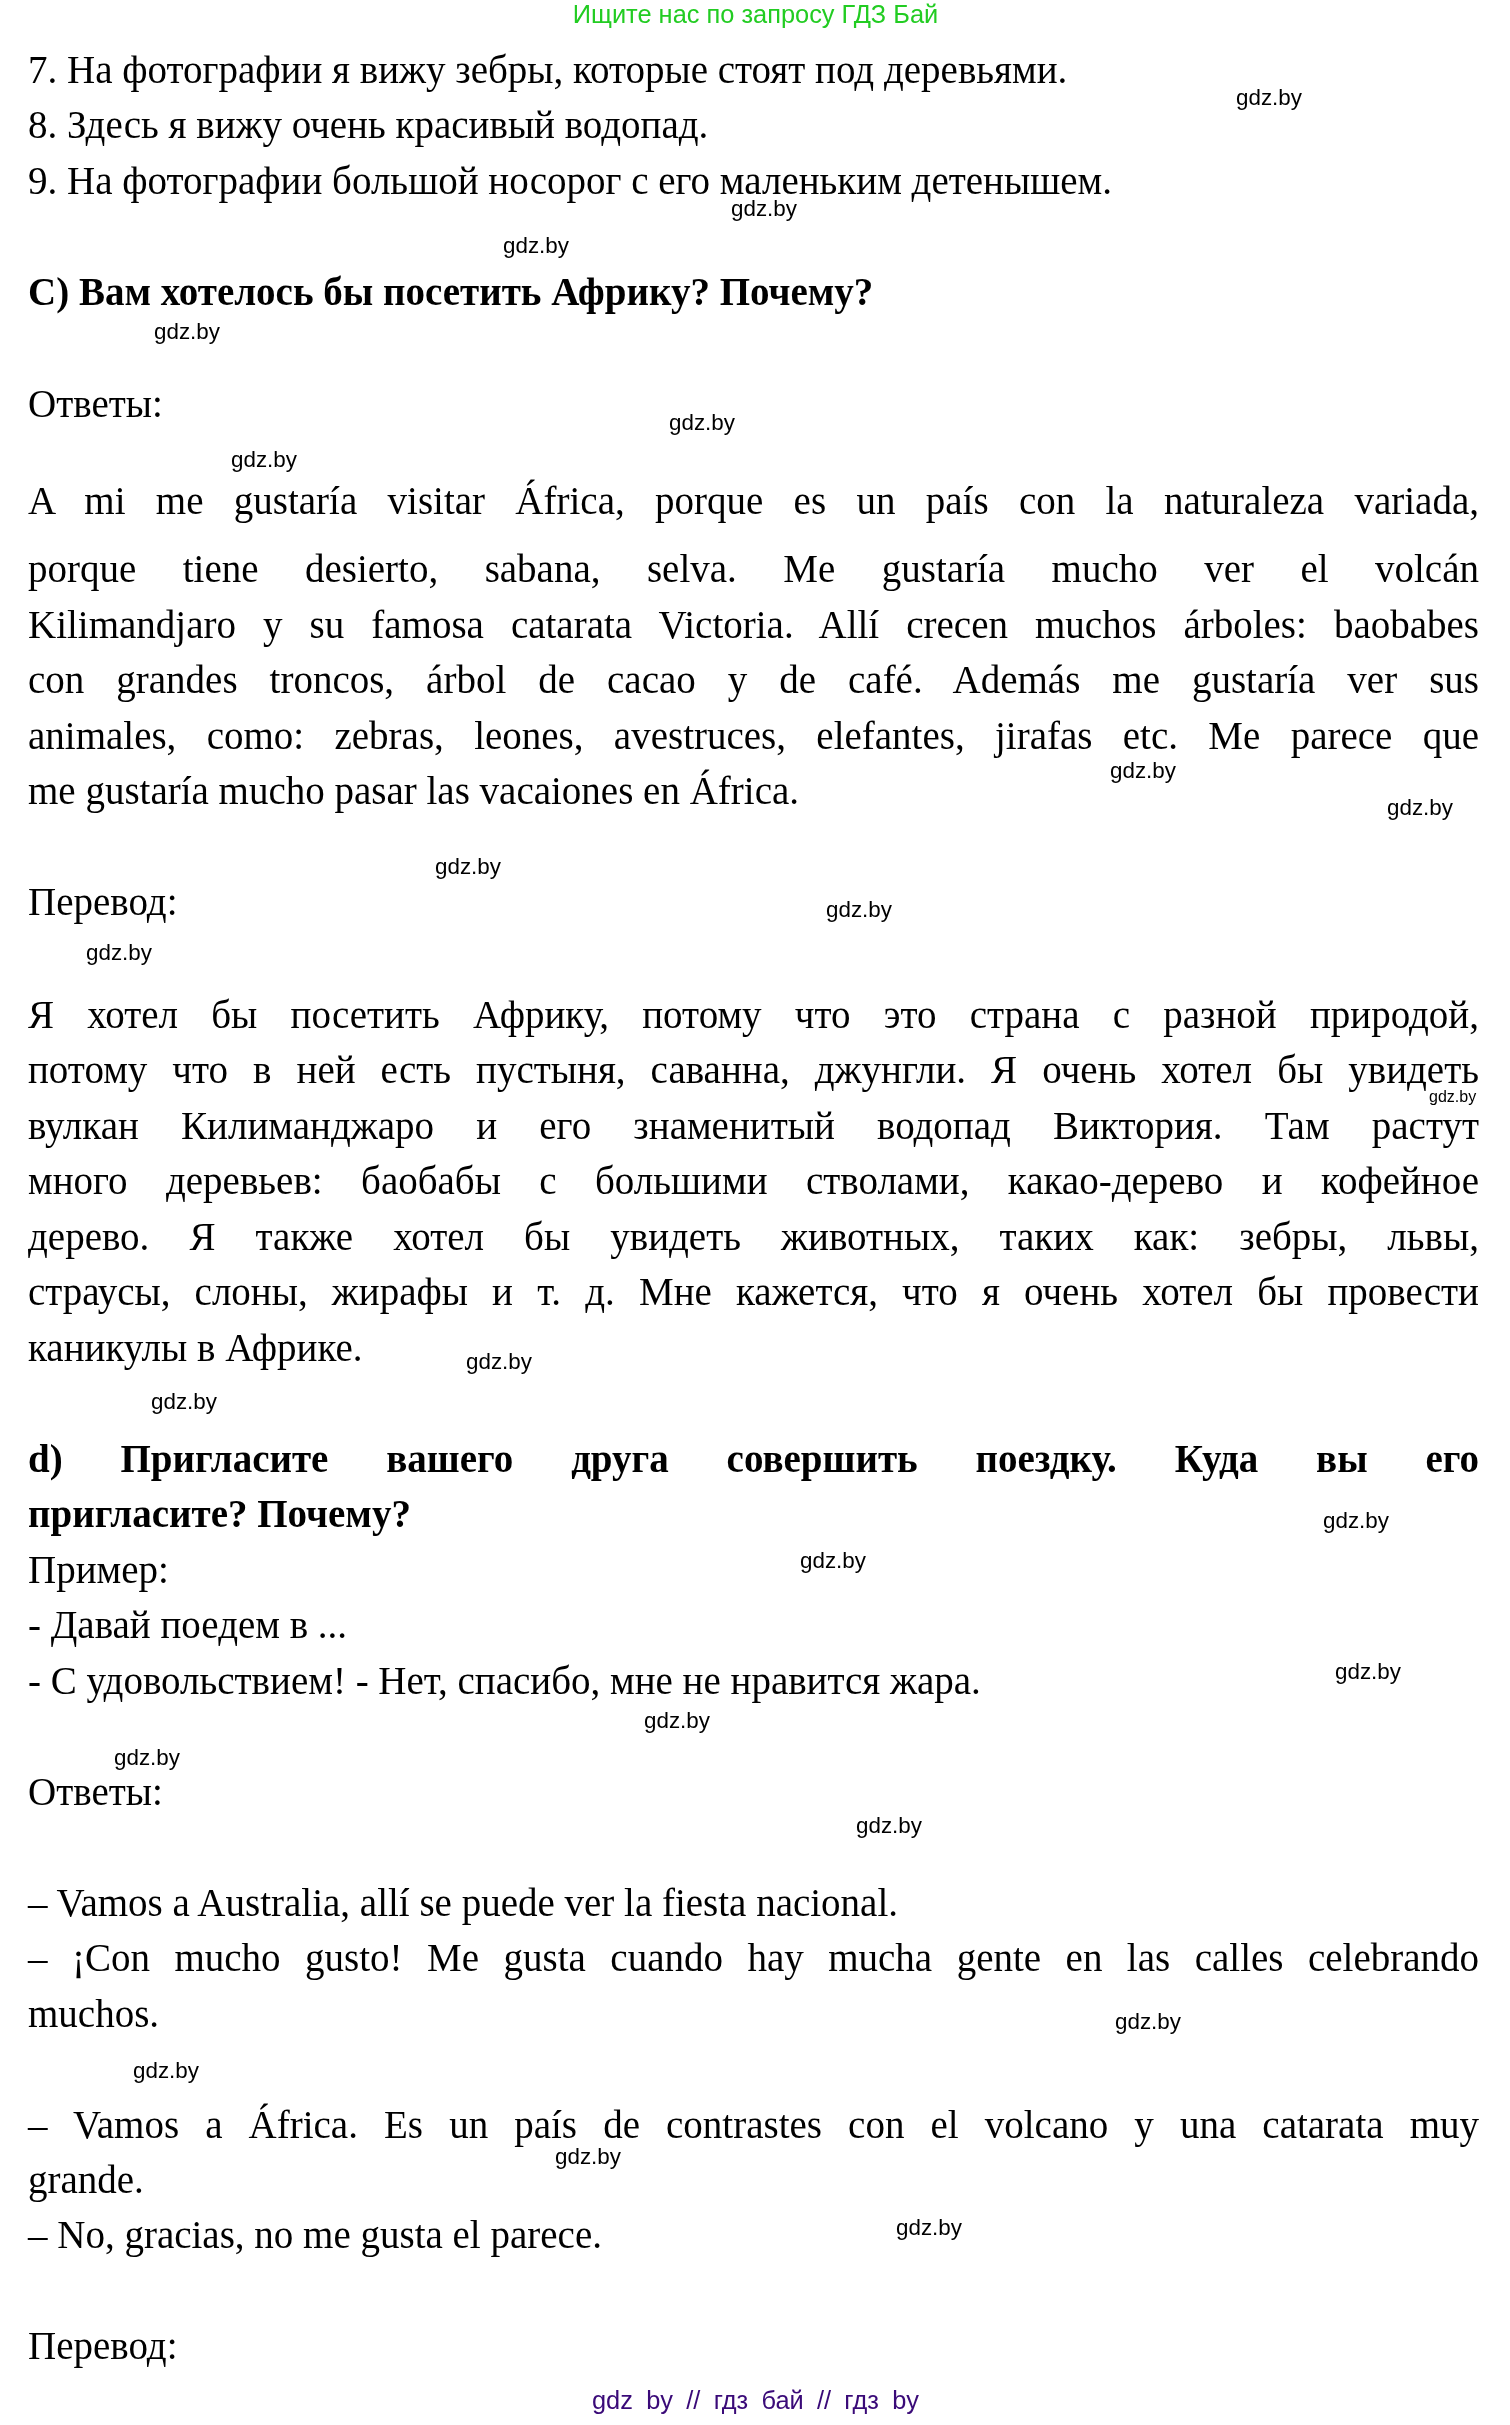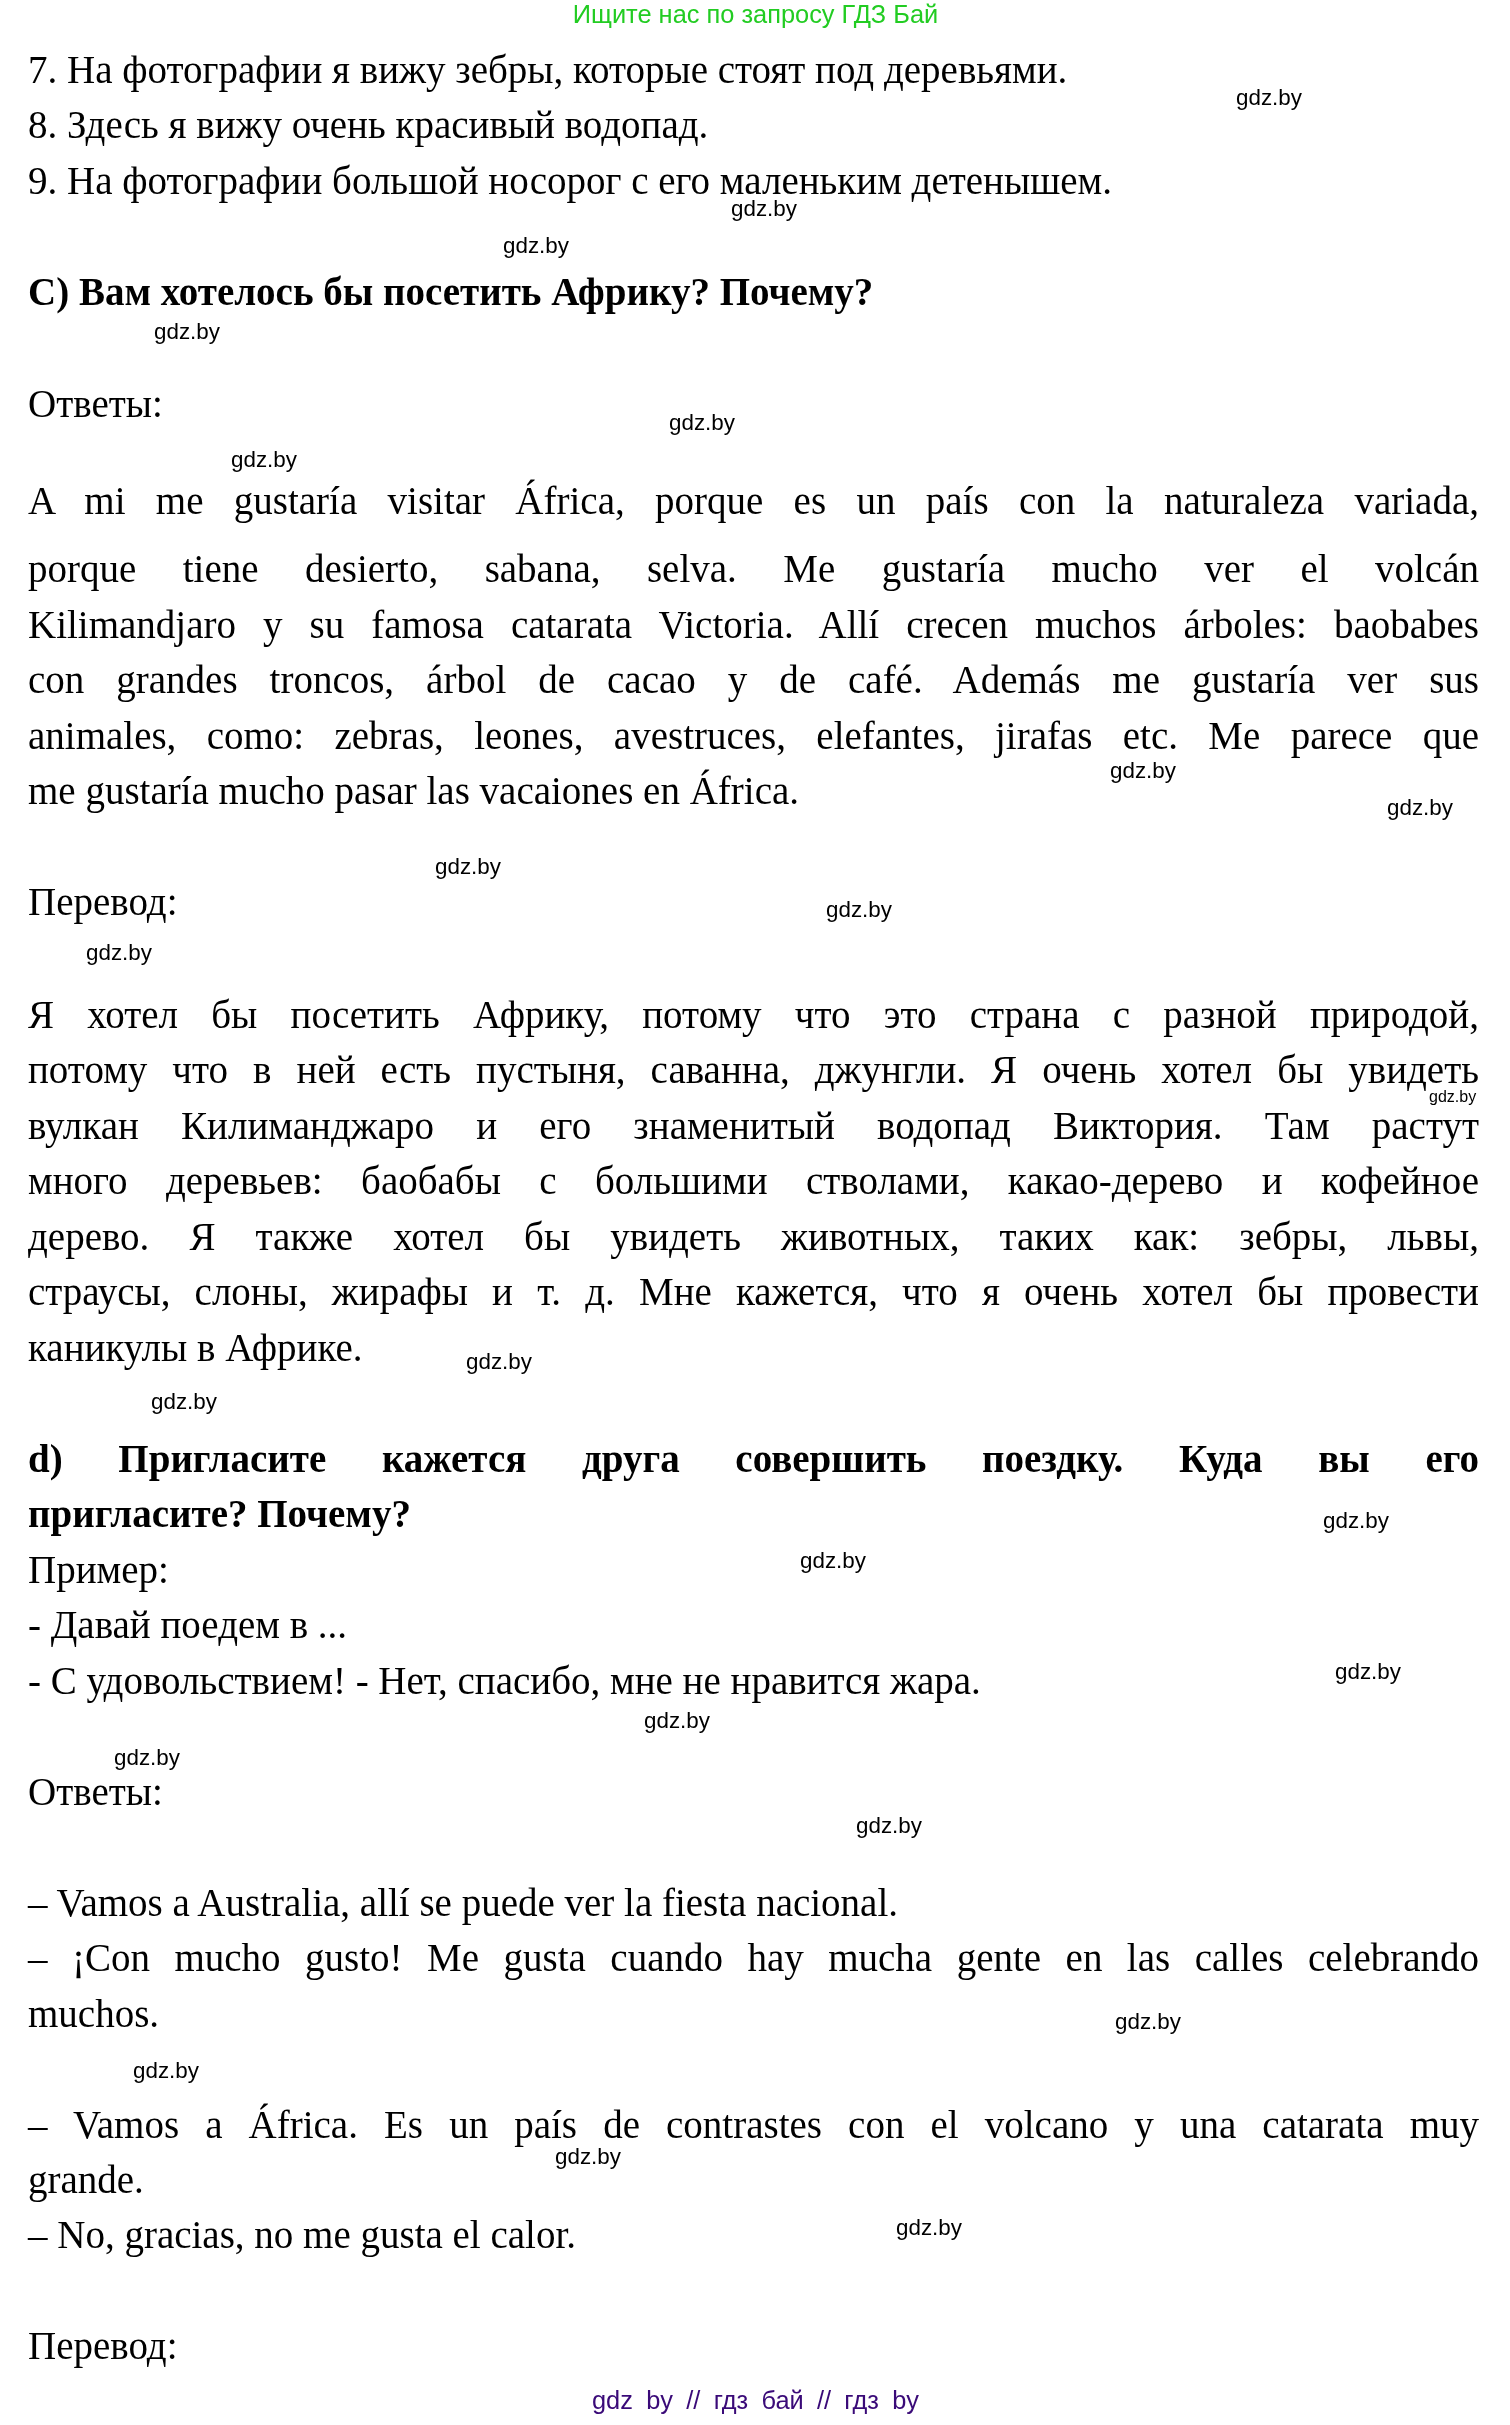--- a/index.html
+++ b/index.html
@@ -52,33 +52,33 @@
   <div class="line" style="top:874px;">Перевод:</div>
 
   <div class="line just" style="top:987px;">Я хотел бы посетить Африку, потому что это страна с разной природой,</div>
   <div class="line just" style="top:1042px;">потому что в ней есть пустыня, саванна, джунгли. Я очень хотел бы увидеть</div>
   <div class="line just" style="top:1098px;">вулкан Килиманджаро и его знаменитый водопад Виктория. Там растут</div>
   <div class="line just" style="top:1153px;">много деревьев: баобабы с большими стволами, какао-дерево и кофейное</div>
   <div class="line just" style="top:1209px;">дерево. Я также хотел бы увидеть животных, таких как: зебры, львы,</div>
   <div class="line just" style="top:1264px;">страусы, слоны, жирафы и т. д. Мне кажется, что я очень хотел бы провести</div>
   <div class="line" style="top:1320px;">каникулы в Африке.</div>
 
-  <div class="line bold just" style="top:1431px;">d) Пригласите кажется друга совершить поездку. Куда вы его</div>
+  <div class="line bold just" style="top:1431px;">d) Пригласите вашего друга совершить поездку. Куда вы его</div>
   <div class="line bold" style="top:1486px;">пригласите? Почему?</div>
   <div class="line" style="top:1542px;">Пример:</div>
   <div class="line" style="top:1597px;">- Давай поедем в ...</div>
   <div class="line" style="top:1653px;">- С удовольствием! - Нет, спасибо, мне не нравится жара.</div>
   <div class="line" style="top:1764px;">Ответы:</div>
 
   <div class="line" style="top:1875px;">– Vamos a Australia, allí se puede ver la fiesta nacional.</div>
   <div class="line just" style="top:1930px;">– ¡Con mucho gusto! Me gusta cuando hay mucha gente en las calles celebrando</div>
   <div class="line" style="top:1986px;">muchos.</div>
   <div class="line just" style="top:2097px;">– Vamos a África. Es un país de contrastes con el volcano y una catarata muy</div>
   <div class="line" style="top:2152px;">grande.</div>
-  <div class="line" style="top:2207px;">– No, gracias, no me gusta el calor.</div>
+  <div class="line" style="top:2207px;">– No, gracias, no me gusta el parece.</div>
 
   <div class="line" style="top:2318px;">Перевод:</div>
 
   <div class="wm" style="left:1236px;top:85px;">gdz.by</div>
   <div class="wm" style="left:731px;top:196px;">gdz.by</div>
   <div class="wm" style="left:503px;top:233px;">gdz.by</div>
   <div class="wm" style="left:154px;top:319px;">gdz.by</div>
   <div class="wm" style="left:669px;top:410px;">gdz.by</div>
   <div class="wm" style="left:231px;top:447px;">gdz.by</div>
   <div class="wm" style="left:1110px;top:758px;">gdz.by</div>

